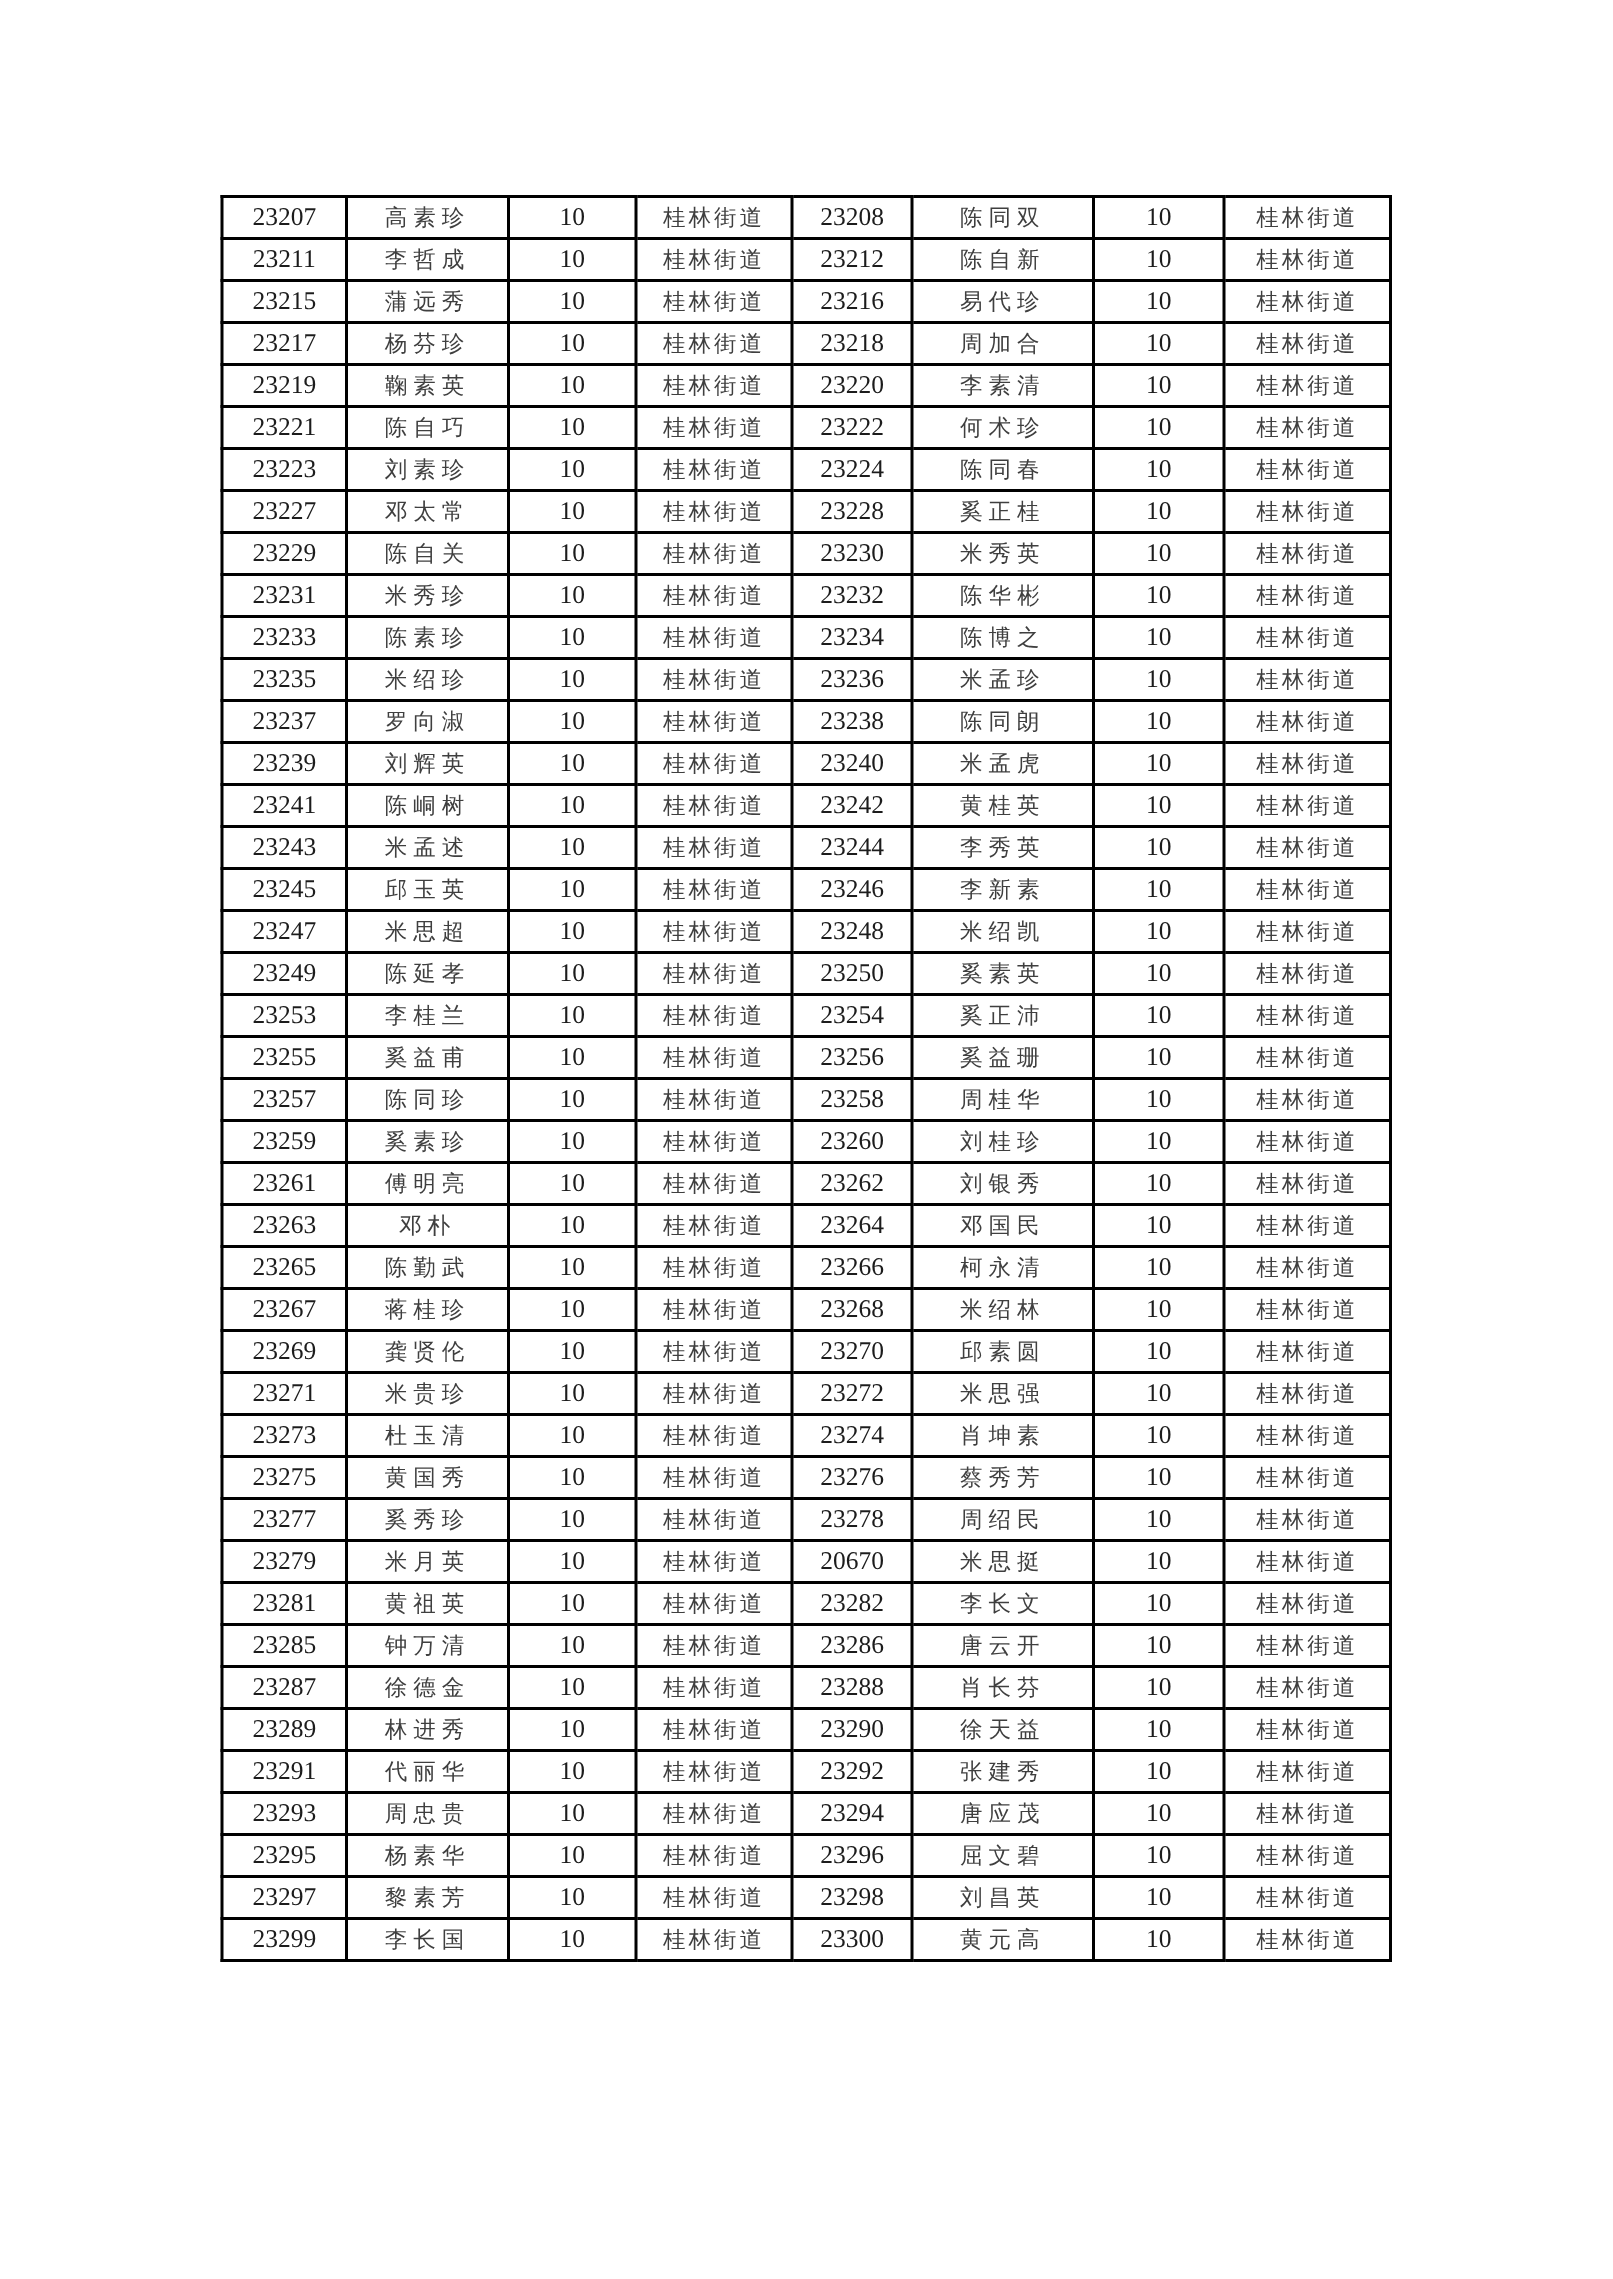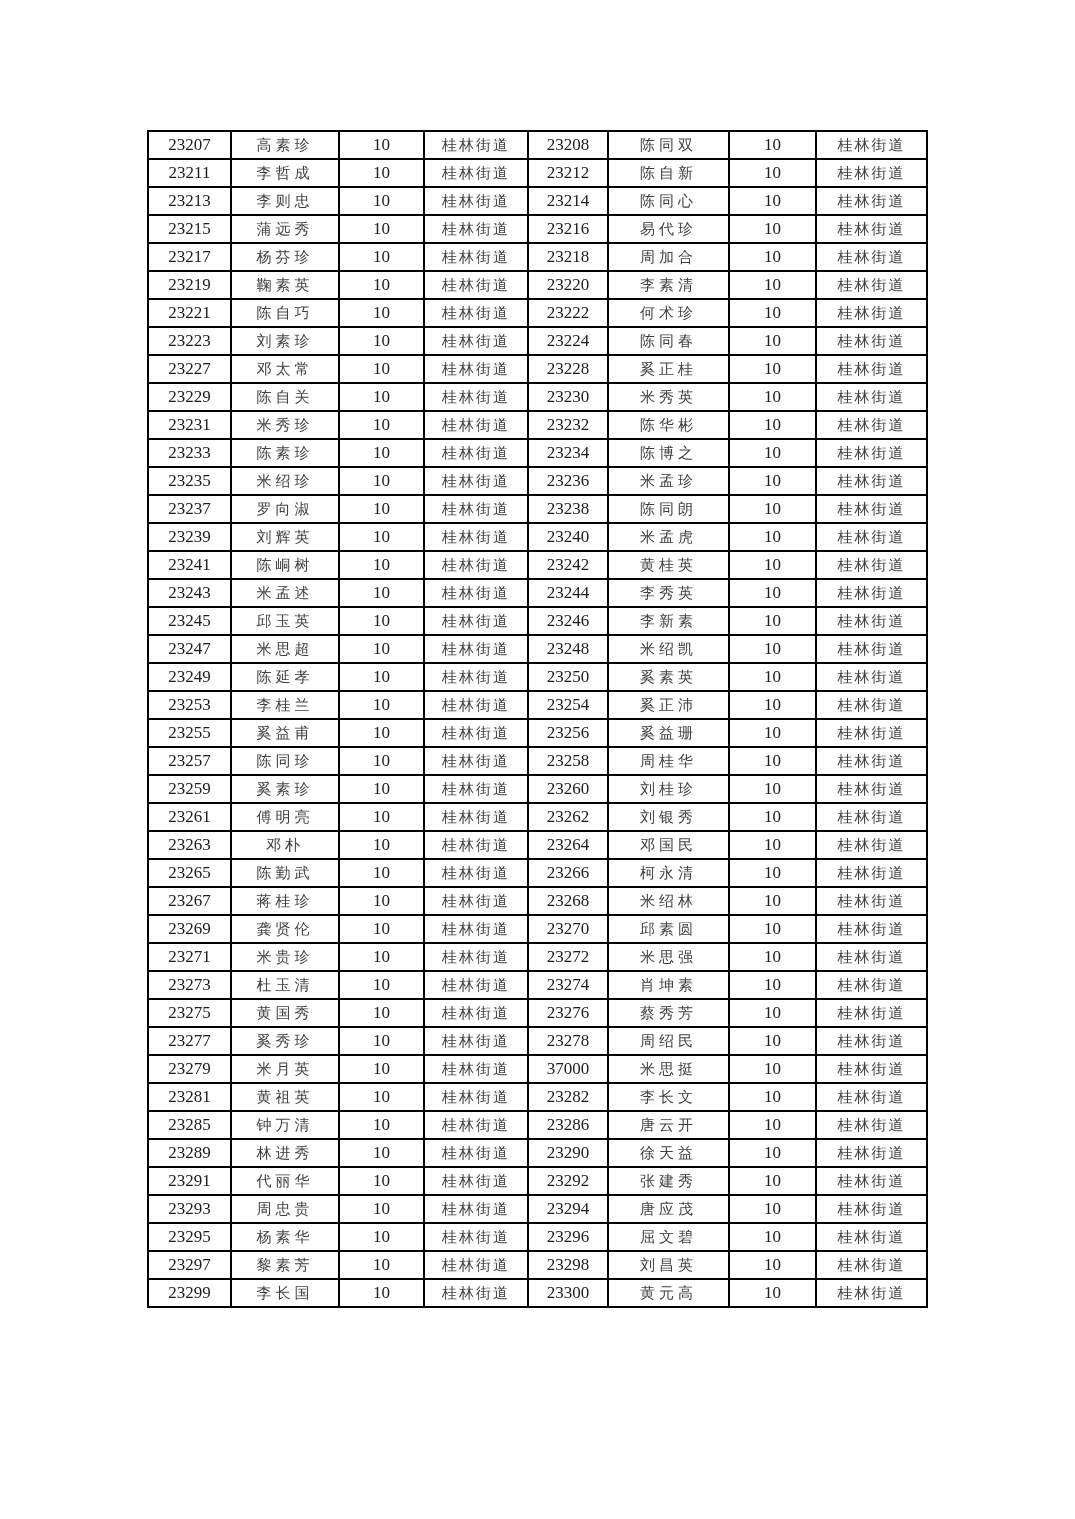--- a/index.html
+++ b/index.html
@@ -90,30 +90,20 @@
     <td class="c-num">23211</td>
     <td class="c-name">李哲成</td>
     <td class="c-num">10</td>
     <td class="c-street">桂林街道</td>
     <td class="c-num">23212</td>
     <td class="c-name">陈自新</td>
     <td class="c-num">10</td>
     <td class="c-street">桂林街道</td>
   </tr>
           <tr>
-    <td class="c-num">23213</td>
-    <td class="c-name">李则忠</td>
-    <td class="c-num">10</td>
-    <td class="c-street">桂林街道</td>
-    <td class="c-num">23214</td>
-    <td class="c-name">陈同心</td>
-    <td class="c-num">10</td>
-    <td class="c-street">桂林街道</td>
-  </tr>
-          <tr>
     <td class="c-num">23215</td>
     <td class="c-name">蒲远秀</td>
     <td class="c-num">10</td>
     <td class="c-street">桂林街道</td>
     <td class="c-num">23216</td>
     <td class="c-name">易代珍</td>
     <td class="c-num">10</td>
     <td class="c-street">桂林街道</td>
   </tr>
           <tr>
@@ -404,21 +394,21 @@
     <td class="c-num">23278</td>
     <td class="c-name">周绍民</td>
     <td class="c-num">10</td>
     <td class="c-street">桂林街道</td>
   </tr>
           <tr>
     <td class="c-num">23279</td>
     <td class="c-name">米月英</td>
     <td class="c-num">10</td>
     <td class="c-street">桂林街道</td>
-    <td class="c-num">37000</td>
+    <td class="c-num">20670</td>
     <td class="c-name">米思挺</td>
     <td class="c-num">10</td>
     <td class="c-street">桂林街道</td>
   </tr>
           <tr>
     <td class="c-num">23281</td>
     <td class="c-name">黄祖英</td>
     <td class="c-num">10</td>
     <td class="c-street">桂林街道</td>
     <td class="c-num">23282</td>
@@ -426,20 +416,30 @@
     <td class="c-num">10</td>
     <td class="c-street">桂林街道</td>
   </tr>
           <tr>
     <td class="c-num">23285</td>
     <td class="c-name">钟万清</td>
     <td class="c-num">10</td>
     <td class="c-street">桂林街道</td>
     <td class="c-num">23286</td>
     <td class="c-name">唐云开</td>
+    <td class="c-num">10</td>
+    <td class="c-street">桂林街道</td>
+  </tr>
+          <tr>
+    <td class="c-num">23287</td>
+    <td class="c-name">徐德金</td>
+    <td class="c-num">10</td>
+    <td class="c-street">桂林街道</td>
+    <td class="c-num">23288</td>
+    <td class="c-name">肖长芬</td>
     <td class="c-num">10</td>
     <td class="c-street">桂林街道</td>
   </tr>
           <tr>
     <td class="c-num">23289</td>
     <td class="c-name">林进秀</td>
     <td class="c-num">10</td>
     <td class="c-street">桂林街道</td>
     <td class="c-num">23290</td>
     <td class="c-name">徐天益</td>

